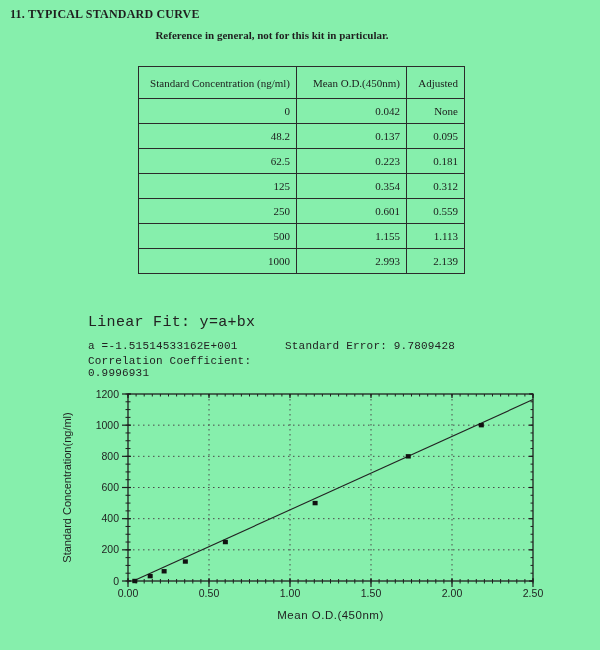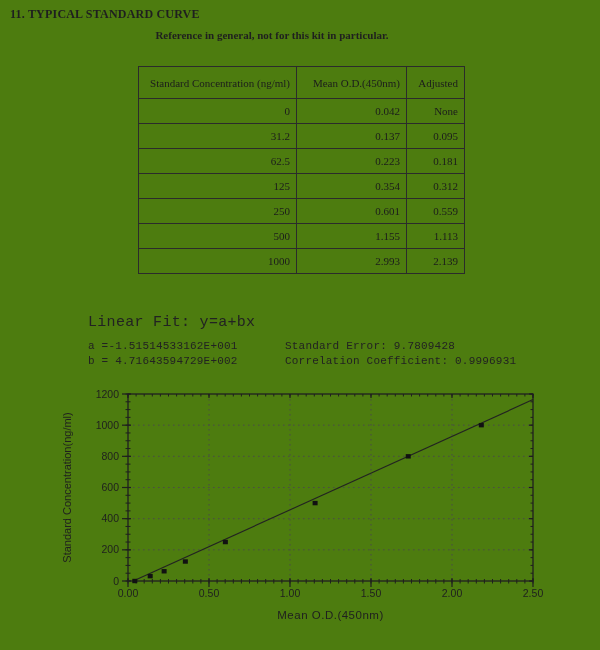--- a/index.html
+++ b/index.html
@@ -1,18 +1,18 @@
 <!DOCTYPE html>
 <html><head>
 <meta charset="utf-8">
 <style>
   html,body{margin:0;padding:0;}
   body{width:600px;height:650px;background:#ffffff;position:relative;overflow:hidden;
        font-family:"Liberation Serif",serif;color:#1f1f1f;}
-  .page{position:absolute;left:0;top:0;width:600px;height:650px;background:#4d7c0f;}
+  .page{position:absolute;left:0;top:0;width:600px;height:650px;background:#86efac;}
 
   .title{position:absolute;left:10px;top:7px;font-size:12px;font-weight:bold;letter-spacing:.2px;}
   .subtitle{position:absolute;left:0;top:29px;width:544px;text-align:center;
             font-size:11px;font-weight:bold;}
 
   table.standards{position:absolute;left:138px;top:66px;border-collapse:collapse;
                   font-family:"Liberation Serif",serif;font-size:11px;color:#1c1c1c;}
   table.standards th,table.standards td{border:1px solid #2b2b2b;text-align:right;
                   vertical-align:middle;padding:0 6px;}
   table.standards th{font-weight:normal;height:31px;}
@@ -50,21 +50,21 @@
           <th>Adjusted</th>
         </tr>
       </thead>
     <tbody>
         <tr>
           <td>0</td>
           <td>0.042</td>
           <td>None</td>
         </tr>
         <tr>
-          <td>31.2</td>
+          <td>48.2</td>
           <td>0.137</td>
           <td>0.095</td>
         </tr>
         <tr>
           <td>62.5</td>
           <td>0.223</td>
           <td>0.181</td>
         </tr>
         <tr>
           <td>125</td>
@@ -87,21 +87,20 @@
           <td>2.139</td>
         </tr>
       </tbody>
   </table>
 
   <div class="fitblock">
     <div class="fit-heading">Linear Fit: y=a+bx</div>
     <div class="fit-grid">
       <div>a =-1.51514533162E+001</div>
       <div>Standard Error: 9.7809428</div>
-      <div>b = 4.71643594729E+002</div>
       <div>Correlation Coefficient: 0.9996931</div>
     </div>
   </div>
 
   <svg class="chart" width="492" height="245" viewBox="0 0 492 245">
       <g stroke="#4a4a4a" stroke-width="1" stroke-dasharray="1.5 3.5">
         <line x1="151" y1="8" x2="151" y2="195"></line>
         <line x1="232" y1="8" x2="232" y2="195"></line>
         <line x1="313" y1="8" x2="313" y2="195"></line>
         <line x1="394" y1="8" x2="394" y2="195"></line>

